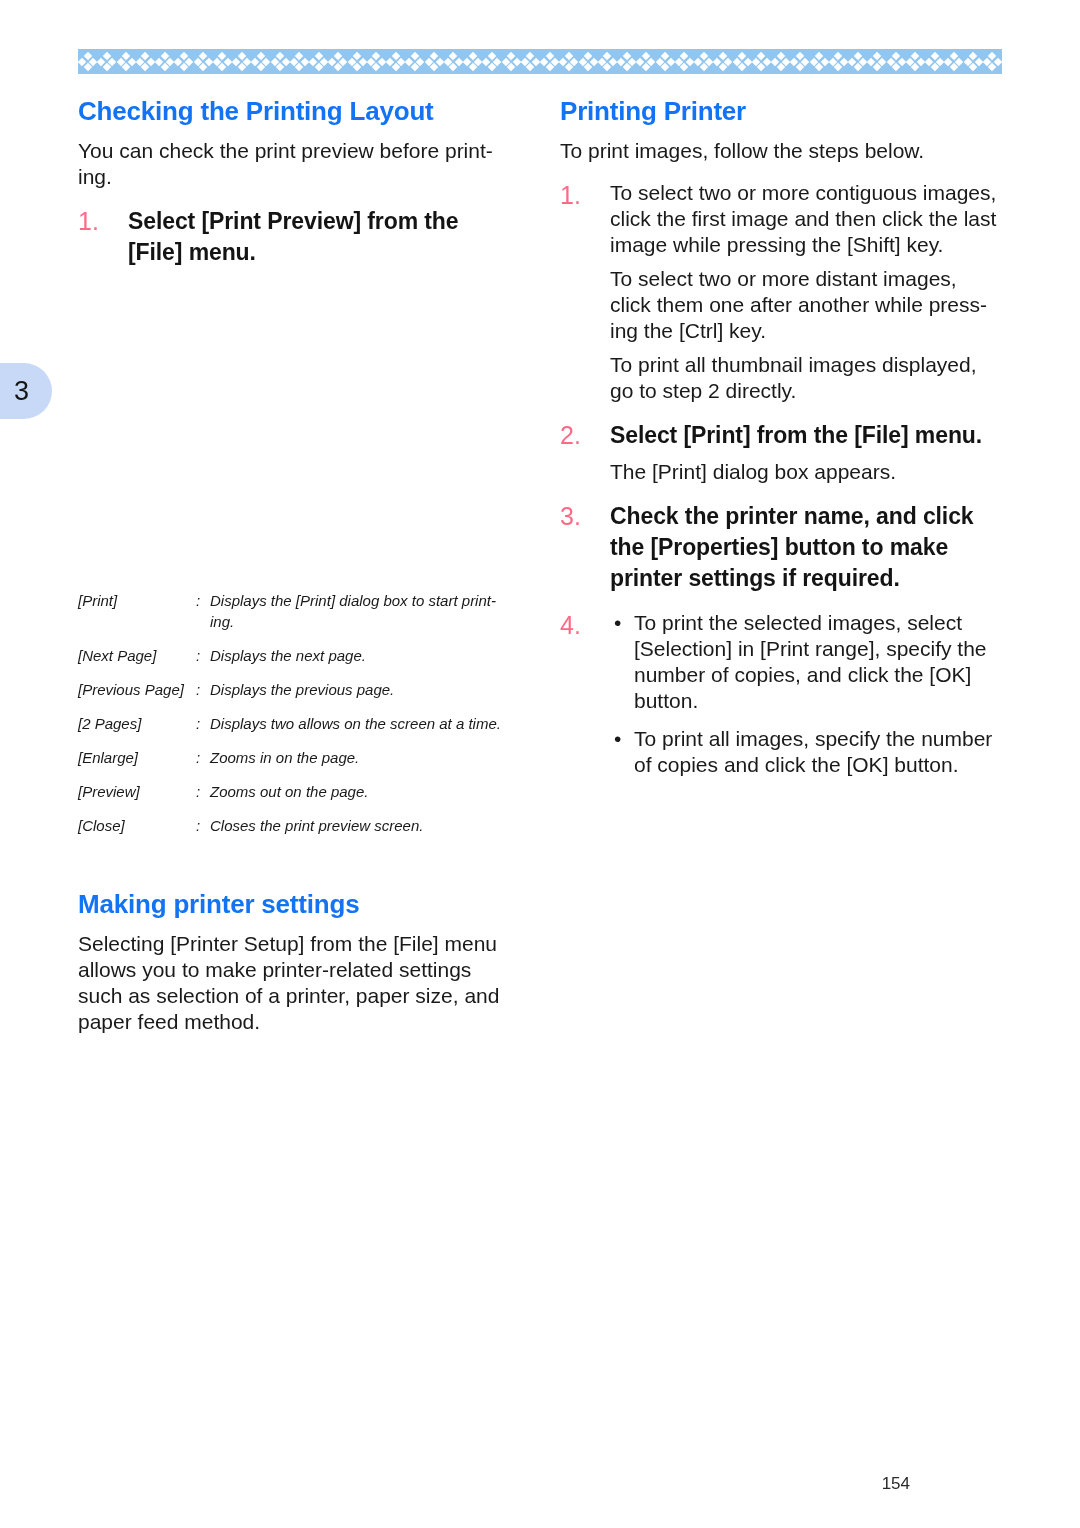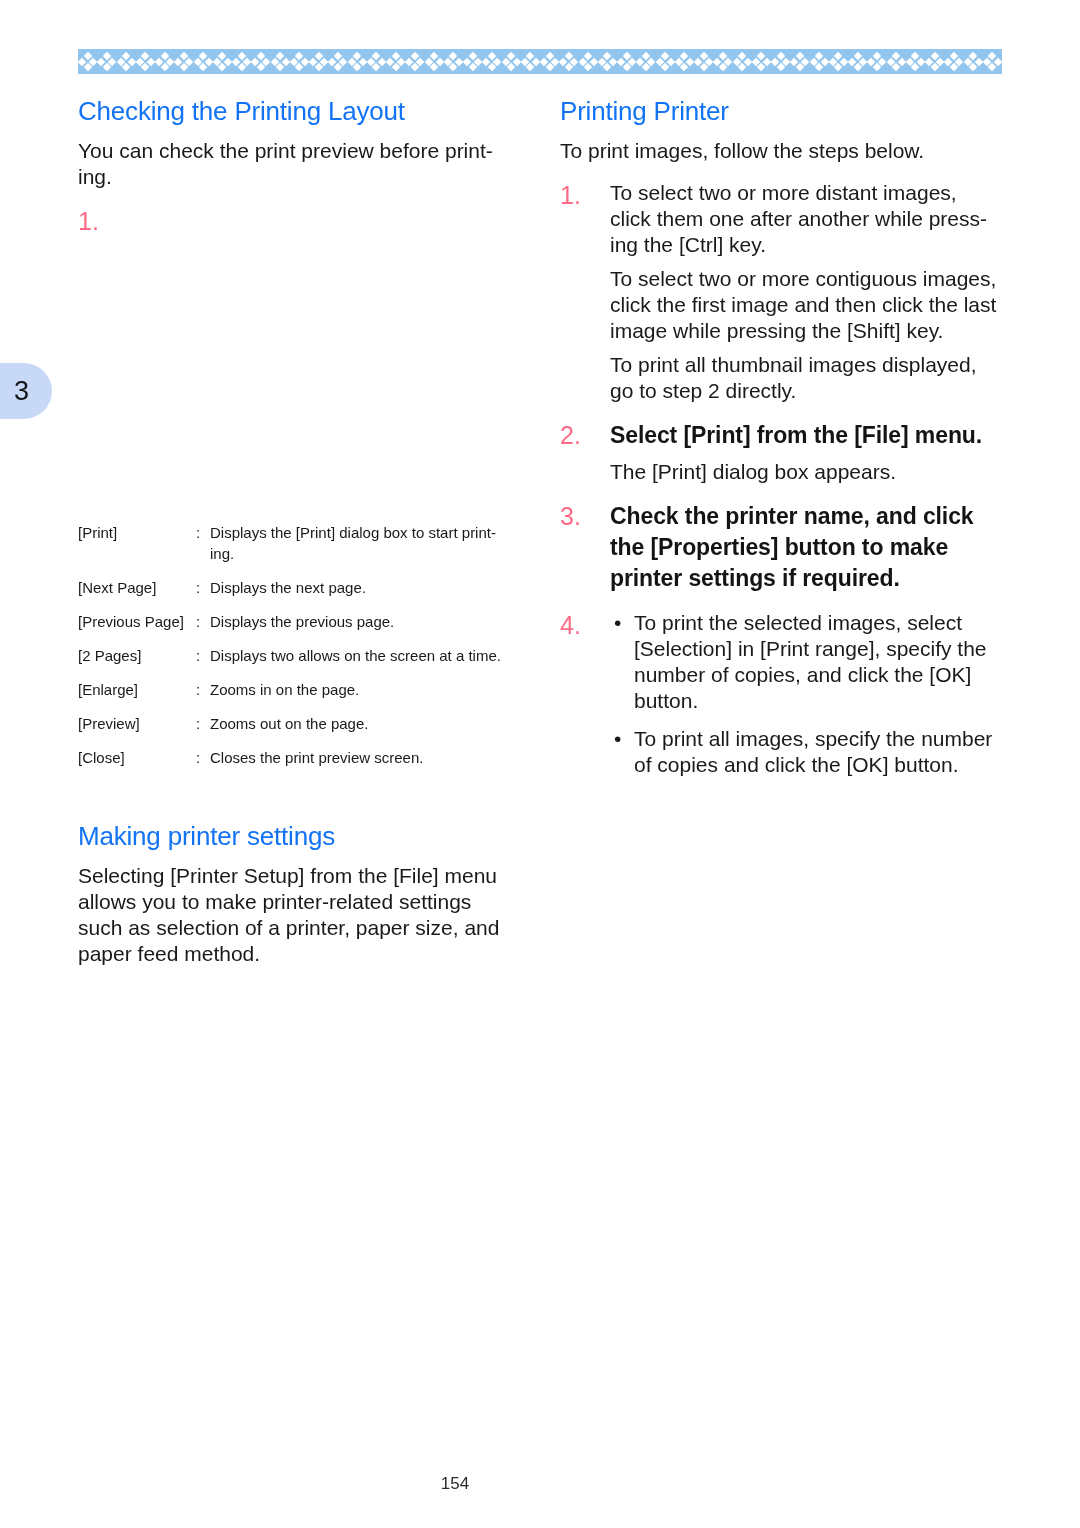--- a/index.html
+++ b/index.html
@@ -77,21 +77,21 @@
     width: 440px;
   }
   #col-left  { left: 78px; }
   #col-right { left: 560px; }
 
   
   h2.section-head {
     margin: 0 0 12px 0;
     font-size: 26px;
     line-height: 30px;
-    font-weight: 400;
+    font-weight: 700;
     color: #1273f5;
     letter-spacing: -0.2px;
   }
   h2.section-head.spaced-top { margin-top: 40px; }
 
   p.body {
     margin: 0 0 10px 0;
     font-size: 21px;
     line-height: 26px;
     color: #1a1a1a;
@@ -142,39 +142,40 @@
     position: absolute;
     left: 4px;
     top: 0;
   }
 
   
   table.fn-table {
     margin-top: 16px;
     border-collapse: collapse;
     width: 440px;
+    font-style: italic;
   }
   table.fn-table td {
     vertical-align: top;
     font-size: 15px;
     line-height: 21px;
     padding: 0 0 13px 0;
     color: #1a1a1a;
   }
   td.fn-label { width: 118px; padding-left: 6px; white-space: nowrap; }
   td.fn-colon { width: 14px; }
   td.fn-desc  { }
 
   
   #page-number {
     position: absolute;
     left: 0;
     top: 1474px;
     width: 910px;
-    text-align: center;
+    text-align: right;
     font-size: 17px;
     color: #2b2b2b;
   }
 </style>
 </head>
 <body>
 
 <div id="ornament-band">
     <span class="motif" style="left: 1px;">
       <i class="d-top"></i>
@@ -473,20 +474,21 @@
 <div id="columns">
 
   <div class="col" id="col-left">
 
     <h2 class="section-head">Checking the Printing Layout</h2>
 
     <p class="body">You can check the print preview before print-ing.</p>
 
     <div class="step">
       <span class="num">1.</span>
+      <span class="step-title">Select [Print Preview] from the [File] menu.</span>
     </div>
 
     <div style="height:300px"></div>
 
 
     <table class="fn-table" id="fn-table">
       <tbody>
           <tr>
             <td class="fn-label">[Print]</td>
             <td class="fn-colon">:</td>
@@ -532,22 +534,22 @@
 
   <div class="col" id="col-right">
 
     <h2 class="section-head">Printing Printer</h2>
 
     <p class="body">To print images, follow the steps below.</p>
 
     <div id="right-steps">
         <div class="step"><span class="num">1.</span></div>
         <div class="step-body">
+          <p class="body">To select two or more contiguous images, click the first image and then click the last image while pressing the [Shift] key.</p>
           <p class="body">To select two or more distant images, click them one after another while press-ing the [Ctrl] key.</p>
-          <p class="body">To select two or more contiguous images, click the first image and then click the last image while pressing the [Shift] key.</p>
           <p class="body">To print all thumbnail images displayed, go to step 2 directly.</p>
         </div>
         <div class="step"><span class="num">2.</span><span class="step-title">Select [Print] from the [File] menu.</span></div>
         <div class="step-body">
           <p class="body">The [Print] dialog box appears.</p>
         </div>
         <div class="step"><span class="num">3.</span><span class="step-title">Check the printer name, and click the [Properties] button to make printer settings if required.</span></div>
         <div class="step"><span class="num">4.</span></div>
       </div>
 

